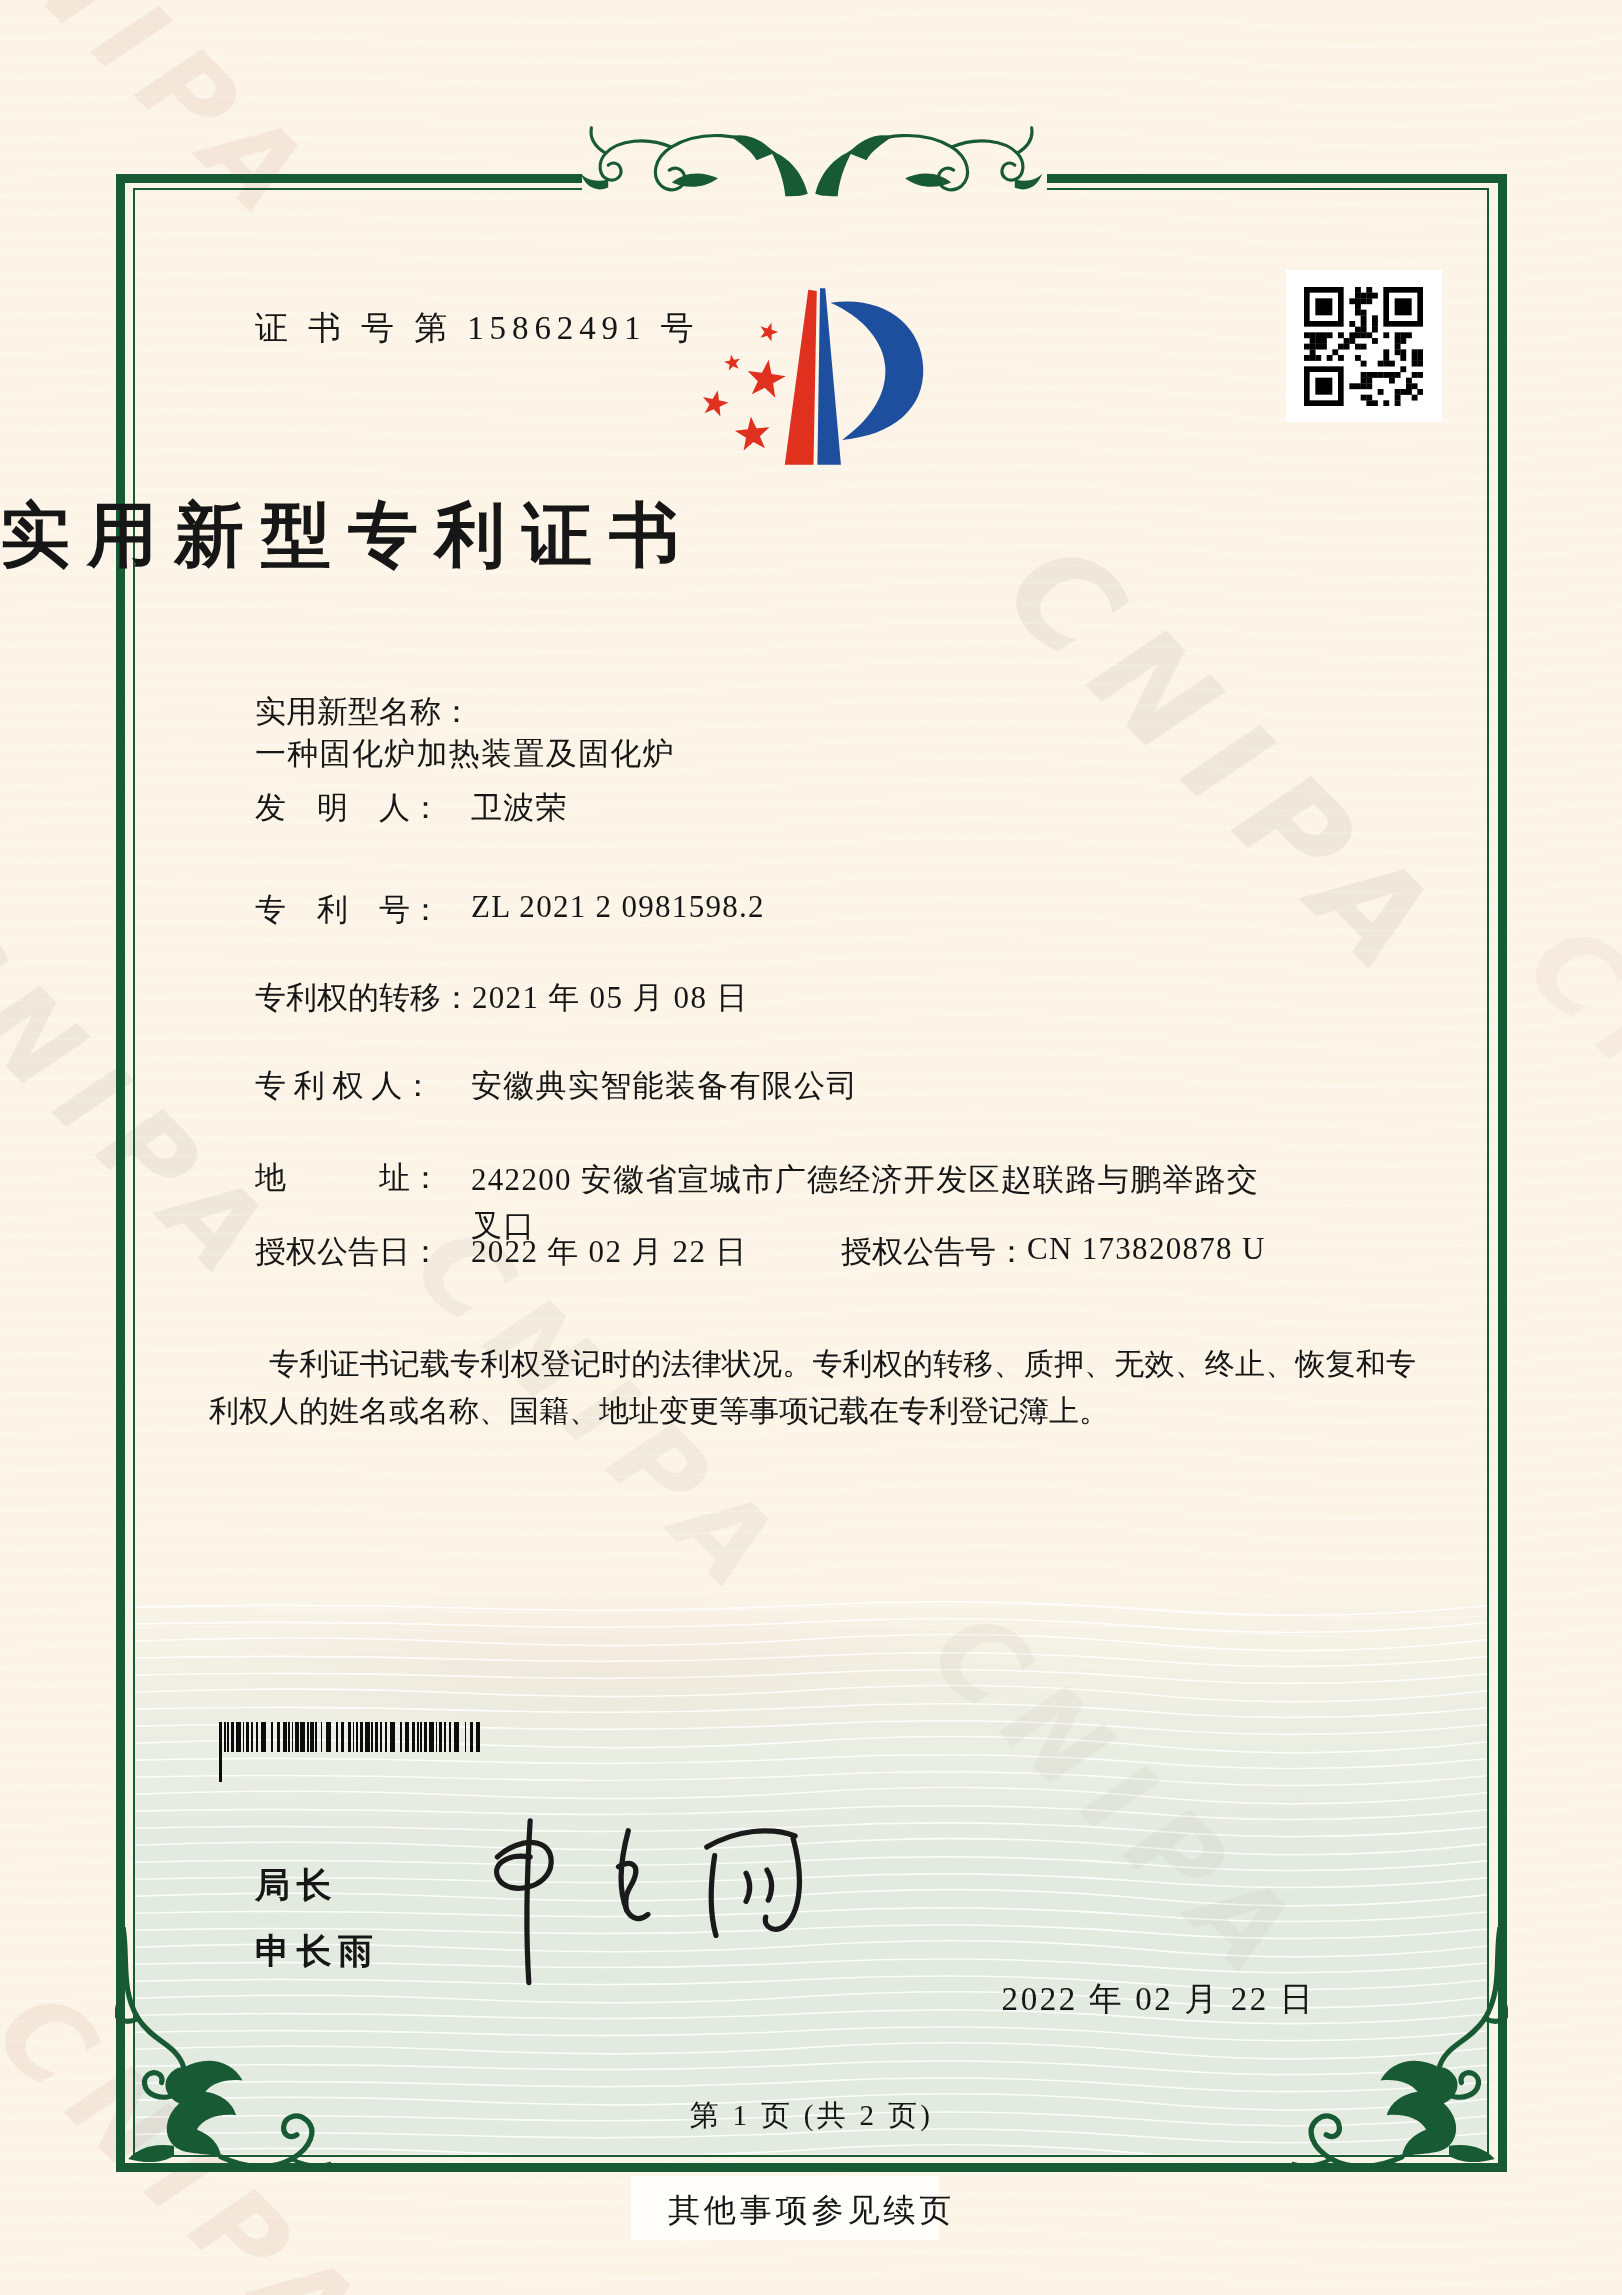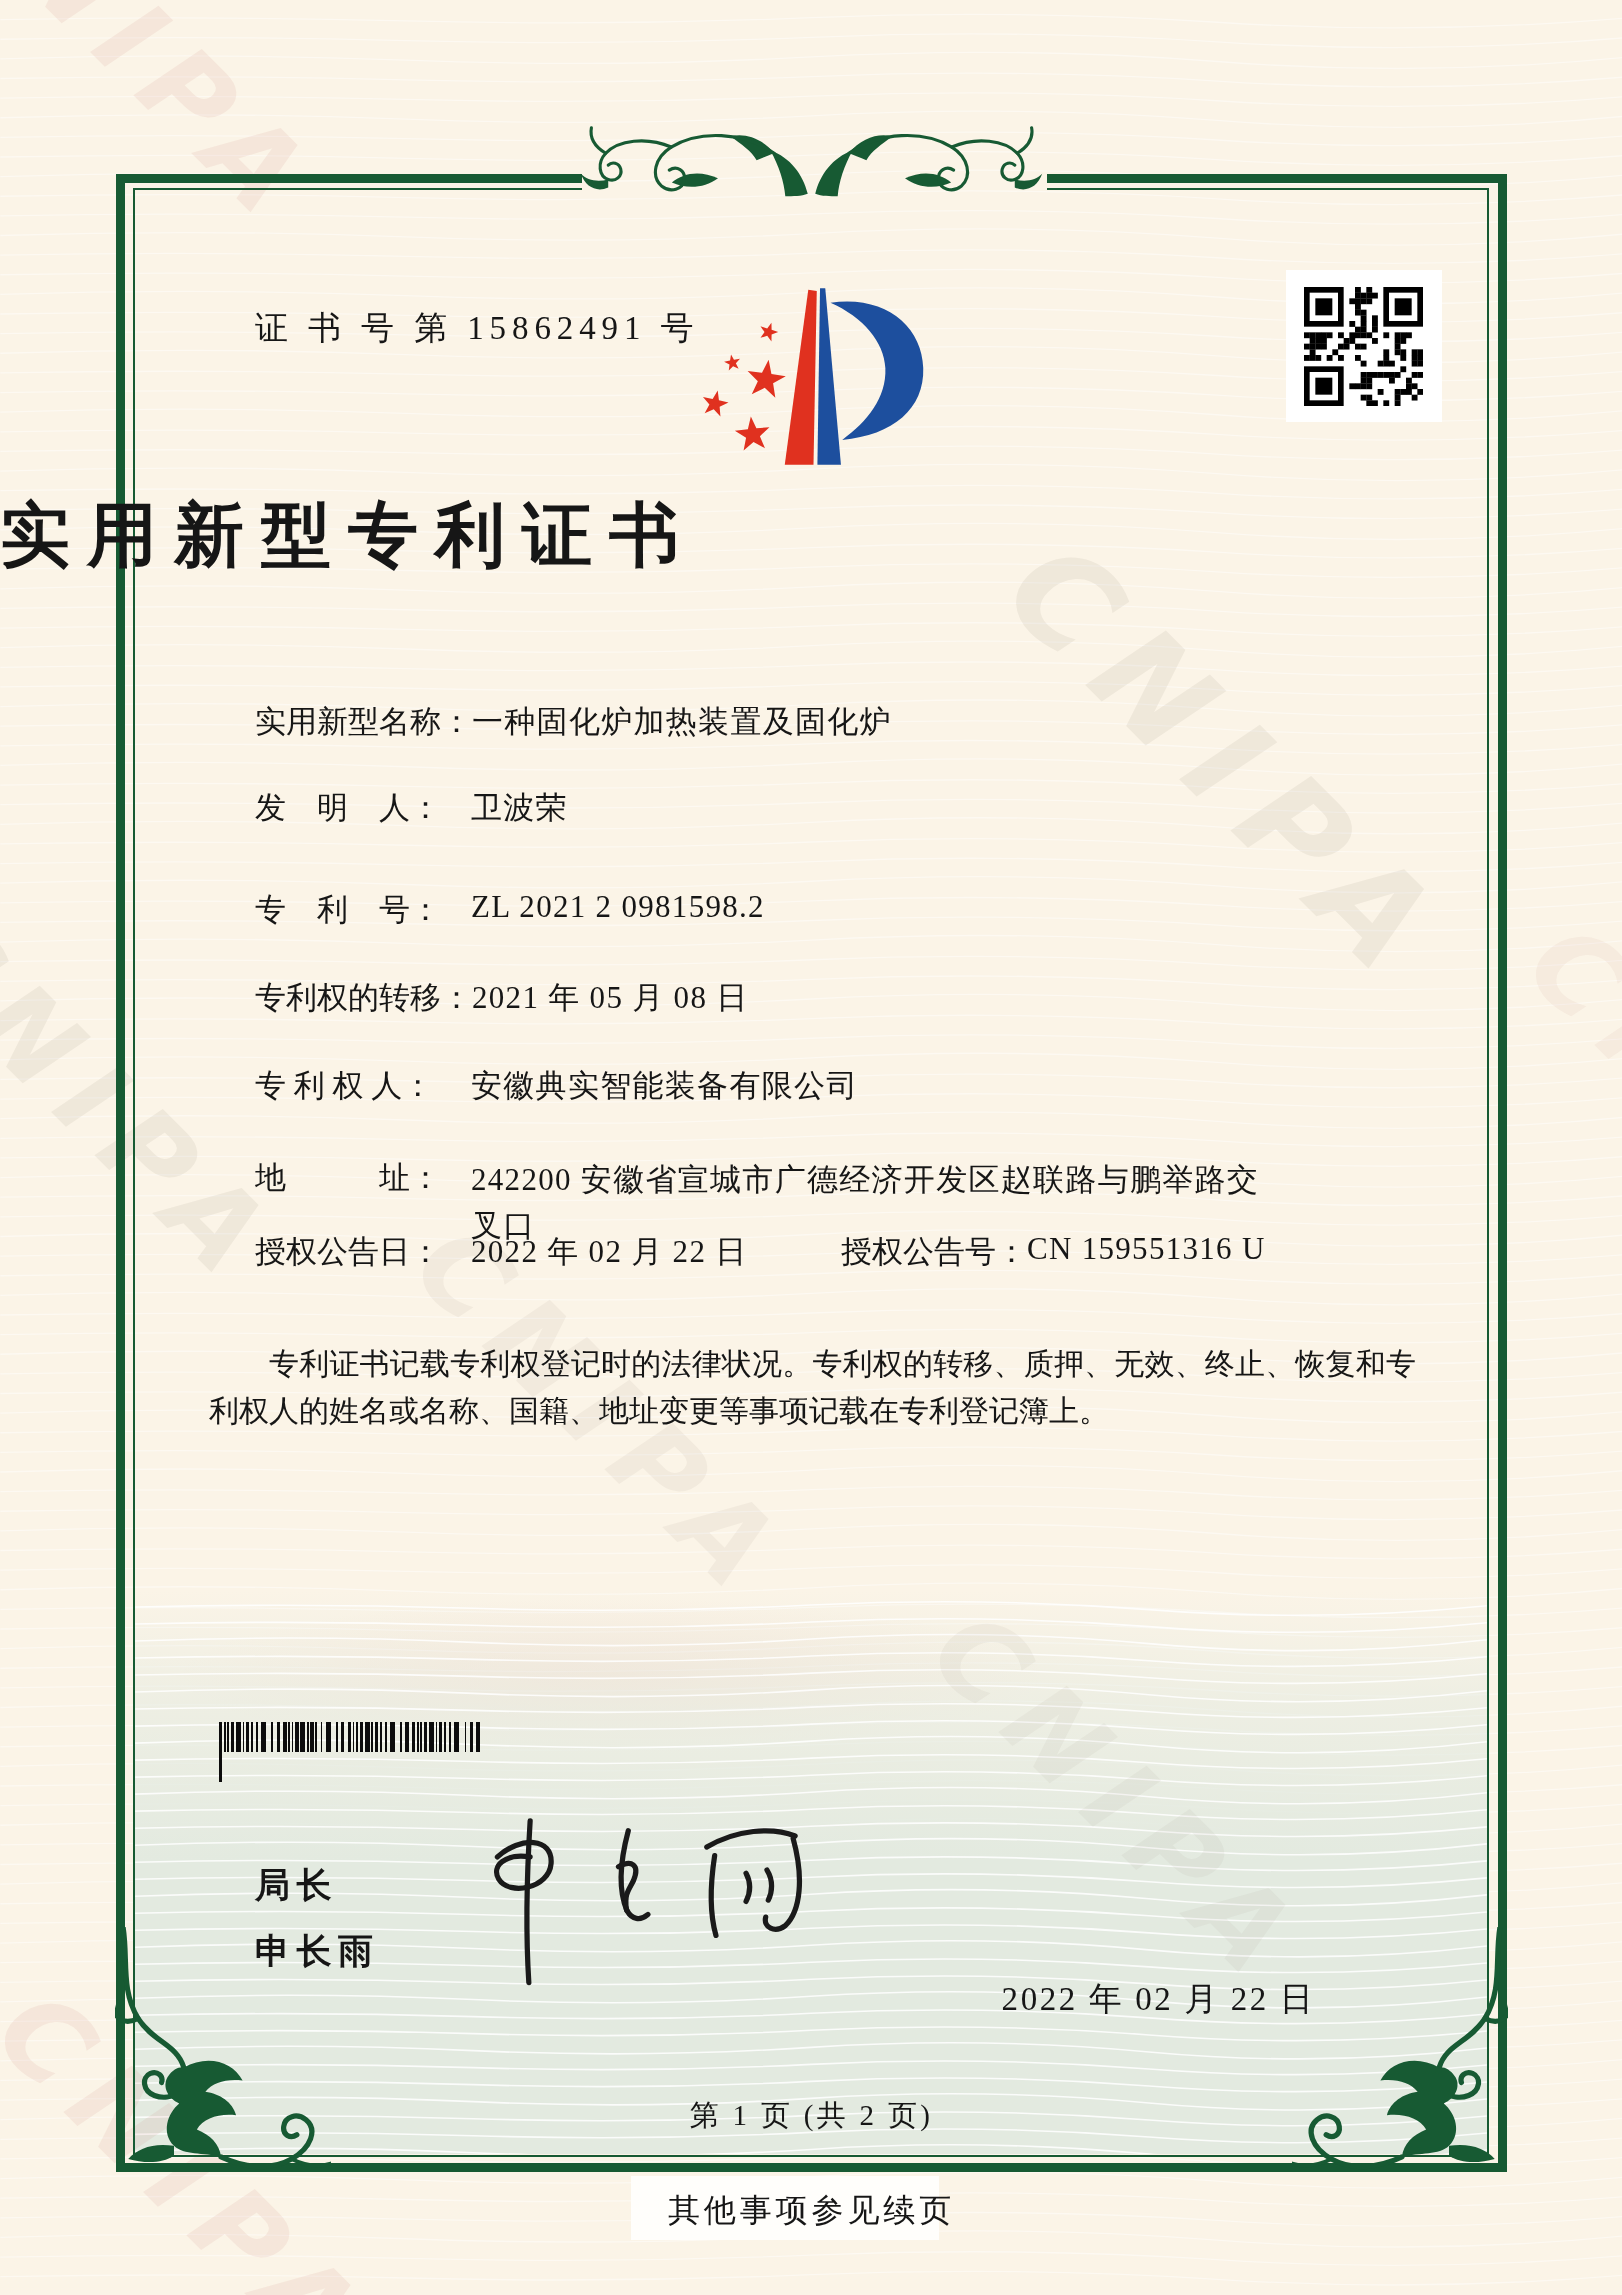--- a/index.html
+++ b/index.html
@@ -403,21 +403,21 @@
         <rect x="138.66666666666666" y="17.333333333333332" width="26" height="26" fill="#000"></rect>
         <rect x="0" y="121.33333333333333" width="60.666666666666664" height="60.666666666666664" fill="#000"></rect>
         <rect x="8.666666666666666" y="130" width="43.33333333333333" height="43.33333333333333" fill="#fff"></rect>
         <rect x="17.333333333333332" y="138.66666666666666" width="26" height="26" fill="#000"></rect>
       </svg>
   </div>
 
   <div class="title">实用新型专利证书</div>
 
   <div class="fields">
-    <div class="frow" style="top:14px;">
+    <div class="frow" style="top:4px;flex-direction:column;">
       <span class="flabel">实用新型名称：</span>
       <span class="fvalue">一种固化炉加热装置及固化炉</span>
     </div>
     <div class="frow" style="top:100px;">
       <span class="flabel">发　明　人：</span>
       <span class="fvalue">卫波荣</span>
     </div>
     <div class="frow" style="top:202px;">
       <span class="flabel">专　利　号：</span>
       <span class="fvalue">ZL 2021 2 0981598.2</span>
@@ -432,21 +432,21 @@
     </div>
     <div class="frow addr" style="top:470px;">
       <span class="flabel">地　　　址：</span>
       <span class="fvalue">242200 安徽省宣城市广德经济开发区赵联路与鹏举路交叉口</span>
     </div>
     <div class="frow" style="top:544px;width:1152px;">
       <span class="flabel">授权公告日：</span>
       <span class="fvalue">2022 年 02 月 22 日</span>
       <span class="pair2">
         <span class="flabel" style="min-width:0;">授权公告号：</span>
-        <span class="fvalue">CN 159551316 U</span>
+        <span class="fvalue">CN 173820878 U</span>
       </span>
     </div>
   </div>
 
   <div class="paras">
     <p>专利证书记载专利权登记时的法律状况。专利权的转移、质押、无效、终止、恢复和专利权人的姓名或名称、国籍、地址变更等事项记载在专利登记簿上。</p>
   </div>
 
   <div class="barcode" id="barcode"><i style="width:3.4px;background:#0c0c0c;"></i><i style="width:1.7px;"></i><i style="width:1.7px;background:#0c0c0c;"></i><i style="width:1.7px;"></i><i style="width:1.7px;background:#0c0c0c;"></i><i style="width:1.7px;"></i><i style="width:3.4px;background:#0c0c0c;"></i><i style="width:1.7px;"></i><i style="width:5.1px;background:#0c0c0c;"></i><i style="width:1.7px;"></i><i style="width:1.7px;background:#0c0c0c;"></i><i style="width:1.7px;"></i><i style="width:3.4px;background:#0c0c0c;"></i><i style="width:1.7px;"></i><i style="width:1.7px;background:#0c0c0c;"></i><i style="width:3.4px;"></i><i style="width:1.7px;background:#0c0c0c;"></i><i style="width:3.4px;"></i><i style="width:5.1px;background:#0c0c0c;"></i><i style="width:5.1px;"></i><i style="width:1.7px;background:#0c0c0c;"></i><i style="width:3.4px;"></i><i style="width:3.4px;background:#0c0c0c;"></i><i style="width:3.4px;"></i><i style="width:3.4px;background:#0c0c0c;"></i><i style="width:1.7px;"></i><i style="width:1.7px;background:#0c0c0c;"></i><i style="width:1.7px;"></i><i style="width:1.7px;background:#0c0c0c;"></i><i style="width:1.7px;"></i><i style="width:3.4px;background:#0c0c0c;"></i><i style="width:1.7px;"></i><i style="width:5.1px;background:#0c0c0c;"></i><i style="width:1.7px;"></i><i style="width:1.7px;background:#0c0c0c;"></i><i style="width:1.7px;"></i><i style="width:3.4px;background:#0c0c0c;"></i><i style="width:1.7px;"></i><i style="width:1.7px;background:#0c0c0c;"></i><i style="width:3.4px;"></i><i style="width:1.7px;background:#0c0c0c;"></i><i style="width:3.4px;"></i><i style="width:5.1px;background:#0c0c0c;"></i><i style="width:5.1px;"></i><i style="width:1.7px;background:#0c0c0c;"></i><i style="width:3.4px;"></i><i style="width:3.4px;background:#0c0c0c;"></i><i style="width:3.4px;"></i><i style="width:3.4px;background:#0c0c0c;"></i><i style="width:1.7px;"></i><i style="width:1.7px;background:#0c0c0c;"></i><i style="width:1.7px;"></i><i style="width:1.7px;background:#0c0c0c;"></i><i style="width:1.7px;"></i><i style="width:3.4px;background:#0c0c0c;"></i><i style="width:1.7px;"></i><i style="width:5.1px;background:#0c0c0c;"></i><i style="width:1.7px;"></i><i style="width:1.7px;background:#0c0c0c;"></i><i style="width:1.7px;"></i><i style="width:3.4px;background:#0c0c0c;"></i><i style="width:1.7px;"></i><i style="width:1.7px;background:#0c0c0c;"></i><i style="width:3.4px;"></i><i style="width:1.7px;background:#0c0c0c;"></i><i style="width:3.4px;"></i><i style="width:5.1px;background:#0c0c0c;"></i><i style="width:5.1px;"></i><i style="width:1.7px;background:#0c0c0c;"></i><i style="width:3.4px;"></i><i style="width:3.4px;background:#0c0c0c;"></i><i style="width:3.4px;"></i><i style="width:3.4px;background:#0c0c0c;"></i><i style="width:1.7px;"></i><i style="width:1.7px;background:#0c0c0c;"></i><i style="width:1.7px;"></i><i style="width:1.7px;background:#0c0c0c;"></i><i style="width:1.7px;"></i><i style="width:3.4px;background:#0c0c0c;"></i><i style="width:1.7px;"></i><i style="width:5.1px;background:#0c0c0c;"></i><i style="width:1.7px;"></i><i style="width:1.7px;background:#0c0c0c;"></i><i style="width:1.7px;"></i><i style="width:3.4px;background:#0c0c0c;"></i><i style="width:1.7px;"></i><i style="width:1.7px;background:#0c0c0c;"></i><i style="width:3.4px;"></i><i style="width:1.7px;background:#0c0c0c;"></i><i style="width:3.4px;"></i><i style="width:5.1px;background:#0c0c0c;"></i><i style="width:5.1px;"></i><i style="width:1.7px;background:#0c0c0c;"></i><i style="width:3.4px;"></i><i style="width:3.4px;background:#0c0c0c;"></i><i style="width:3.4px;"></i><i style="width:3.4px;background:#0c0c0c;"></i><i style="width:1.7px;"></i><i style="width:3.4px;background:#0c0c0c;"></i></div>
 

